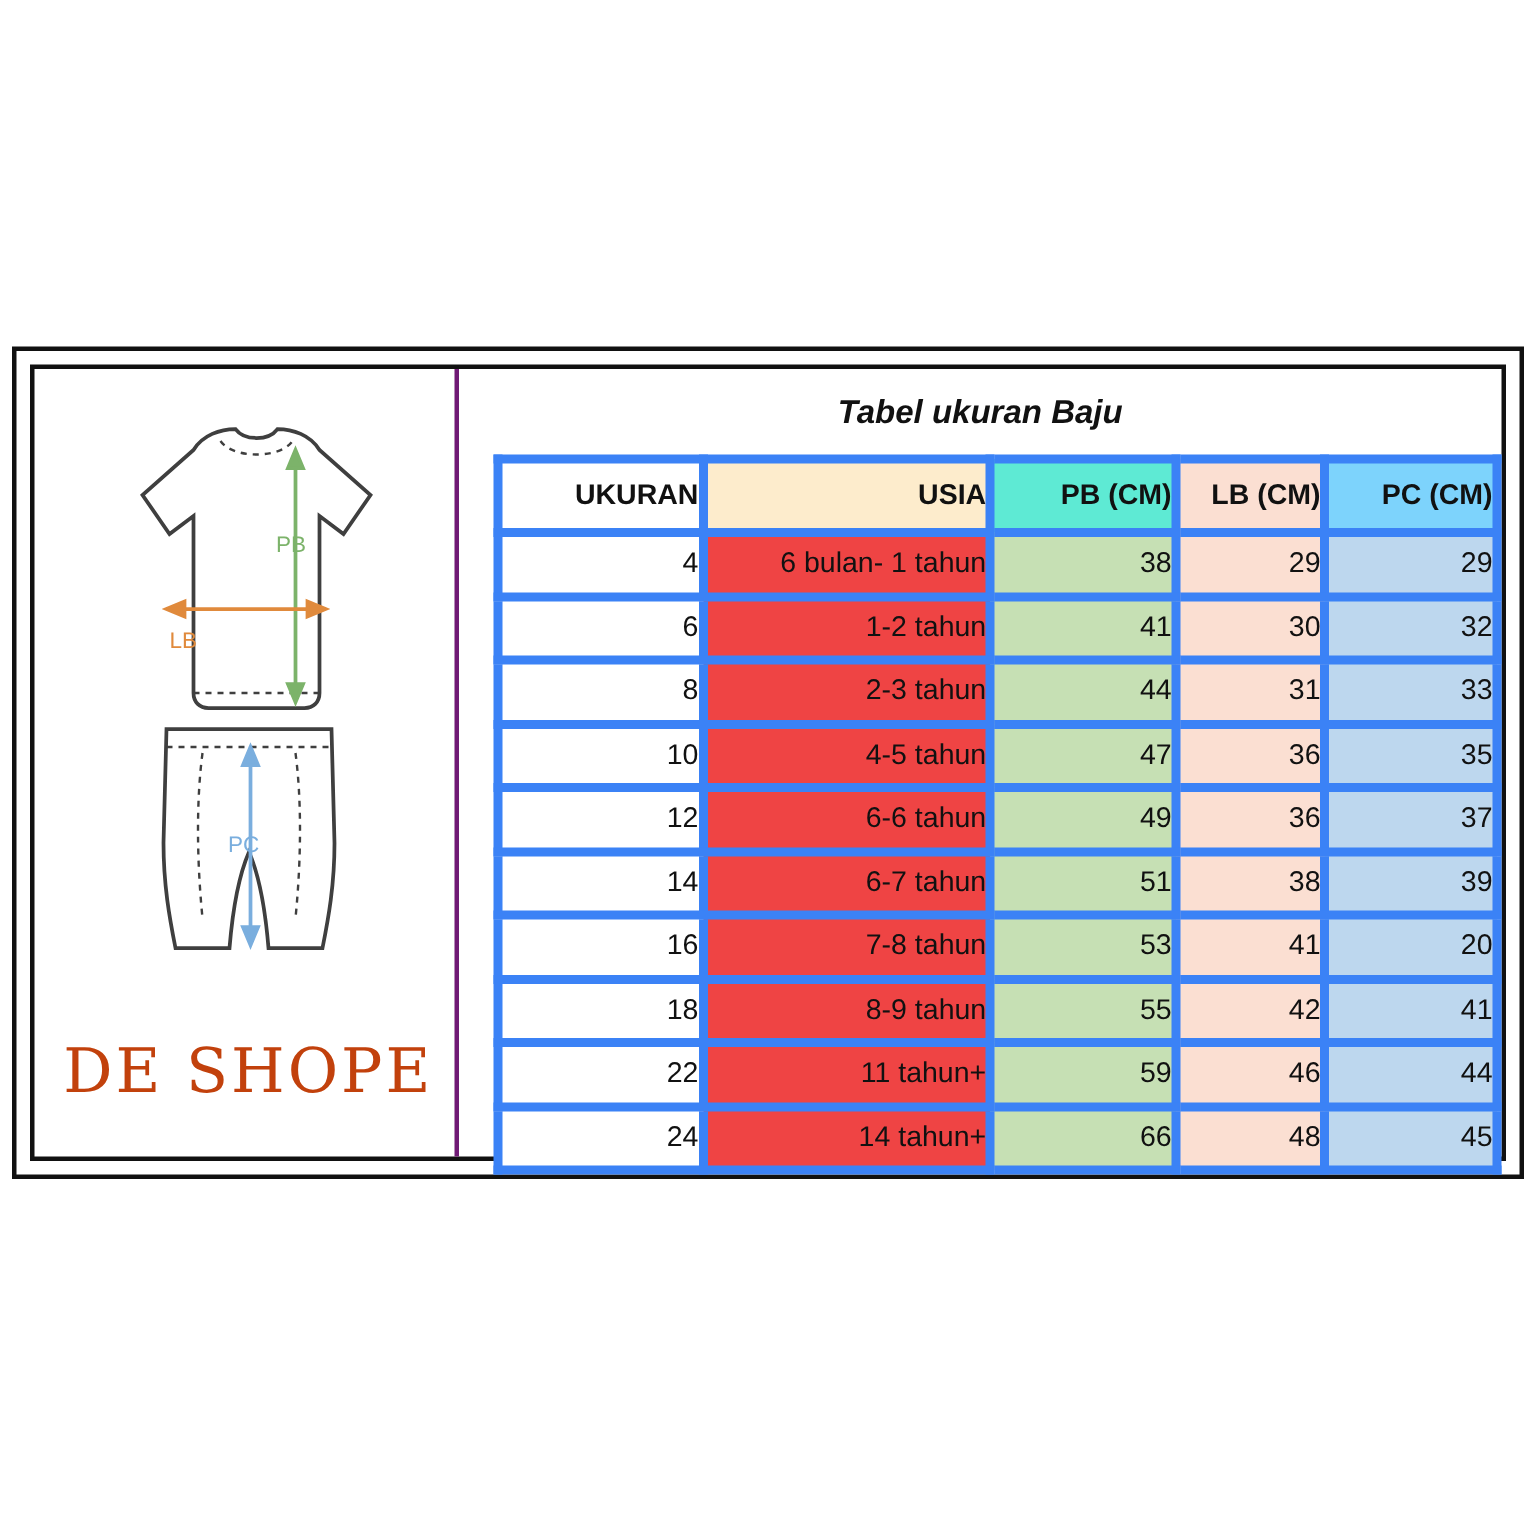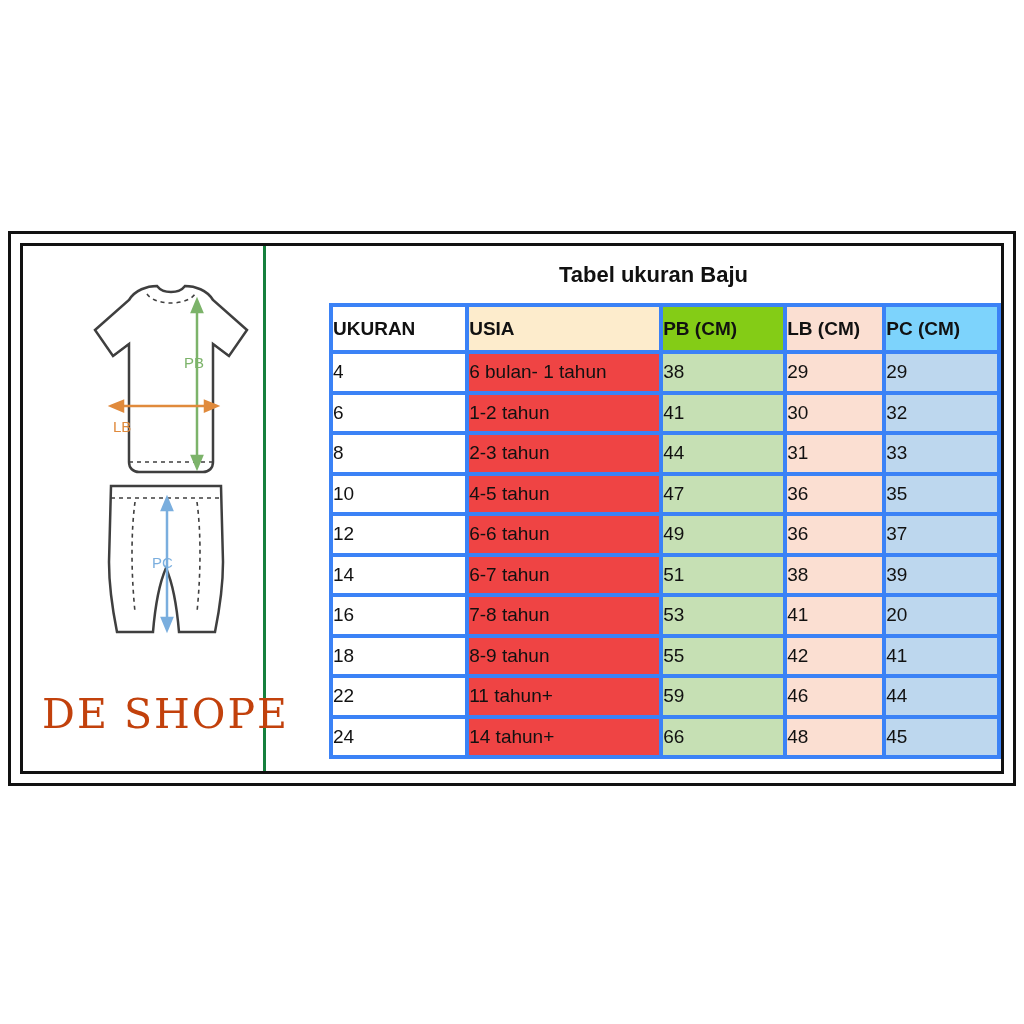--- a/index.html
+++ b/index.html
@@ -35,24 +35,24 @@
     border: 3px solid #111111;
     box-sizing: border-box;
     background: #ffffff;
   }
 
   
   #left-panel {
     position: absolute;
     left: 0;
     top: 0;
-    width: 243px;
+    width: 283px;
     height: 100%;
     box-sizing: border-box;
-    border-right: 3px solid #15803d;
+    border-right: 3px solid #701a75;
   }
 
   #garment-svg {
     position: absolute;
     left: 28px;
     top: 26px;
     width: 230px;
     height: 420px;
   }
 
@@ -83,56 +83,57 @@
     position: absolute;
     left: 0;
     top: 0;
     width: 100%;
     height: 57px;
     line-height: 57px;
     text-align: center;
     font-size: 22px;
     font-weight: bold;
     color: #111111;
+    font-style: italic;
   }
 
   table.size-table {
     position: absolute;
     left: 23px;
     top: 57px;
     border-collapse: collapse;
     table-layout: fixed;
     font-size: 19px;
     color: #111111;
   }
   table.size-table th,
   table.size-table td {
-    border: 4px solid #3b82f6;
-    text-align: left;
+    border: 6px solid #3b82f6;
+    text-align: right;
     height: 36.5px;
     padding: 0;
     font-weight: normal;
   }
   table.size-table thead th {
     font-weight: bold;
     font-size: 19px;
     height: 43px;
   }
 
   
   .c0 { width: 136px; }
   .c1 { width: 200px; }
   .c2 { width: 126px; }
   .c3 { width: 99px; margin-top: 40px; }
   .c4 { width: 116px; }
 
   
   th.c0 { background: #ffffff; }
   th.c1 { background: #fdeccc; }
-  th.c2 { background: #84cc16; }
+  th.c2 { background: #5eead4; }
   th.c3 { background: #fbdfd2; }
   th.c4 { background: #7dd3fc; }
 
   
   td.c0 { background: #ffffff; }
   td.c1 { background: #ef4444; }
   td.c2 { background: #c6e0b4; }
   td.c3 { background: #fbdfd2; }
   td.c4 { background: #bdd7ee; }
 </style>

